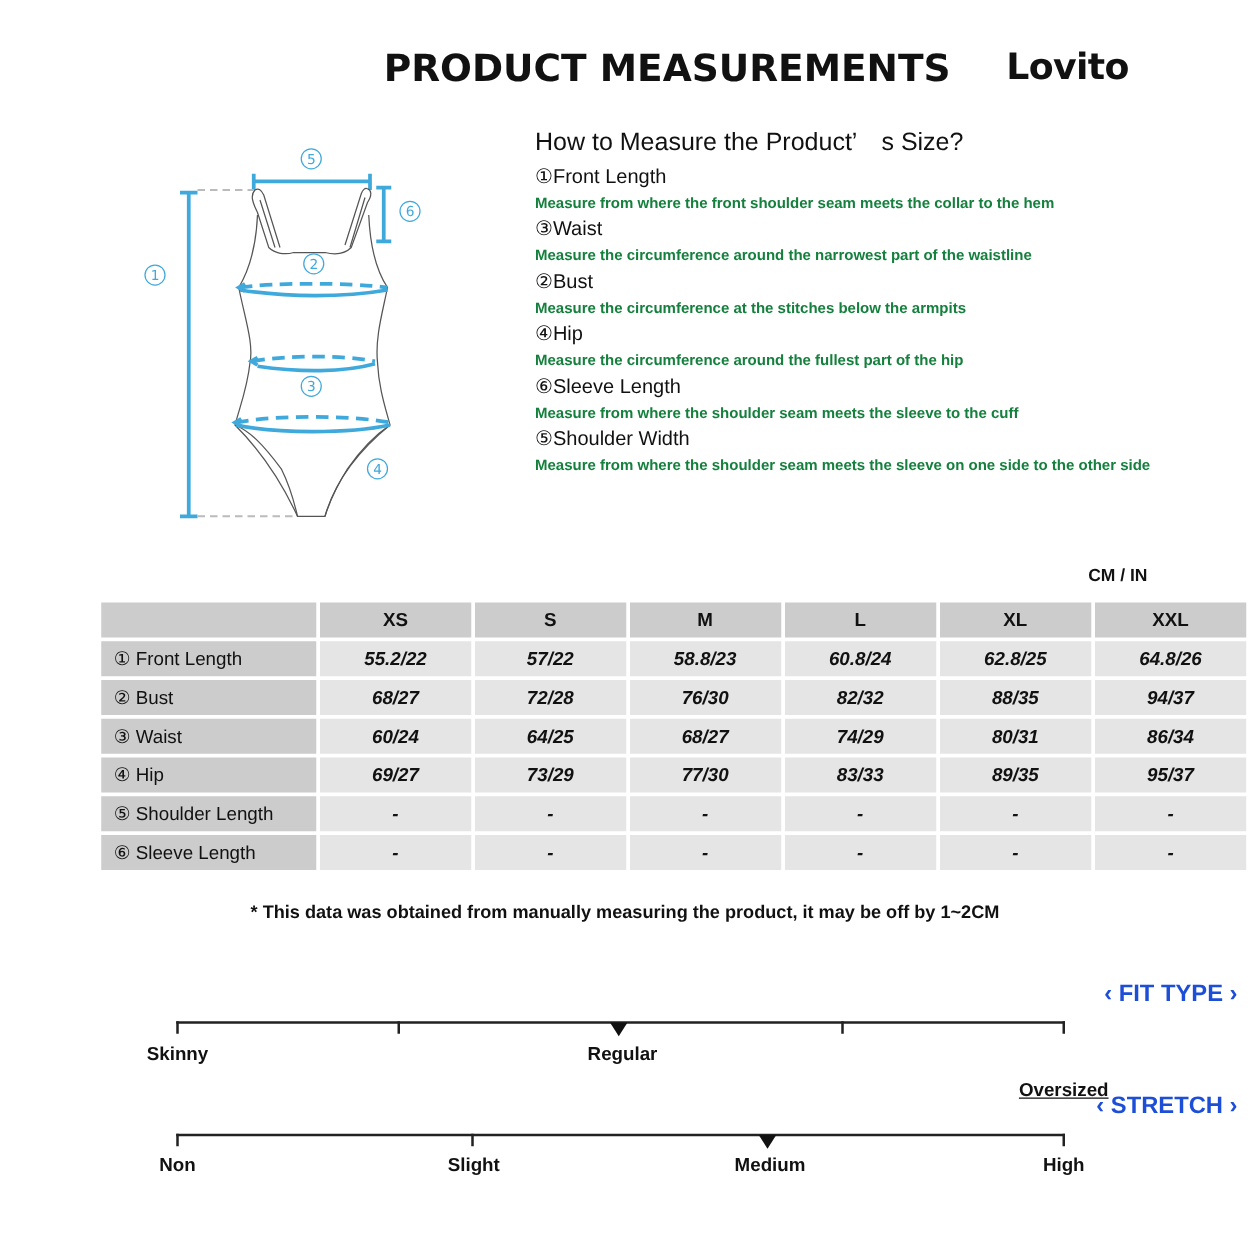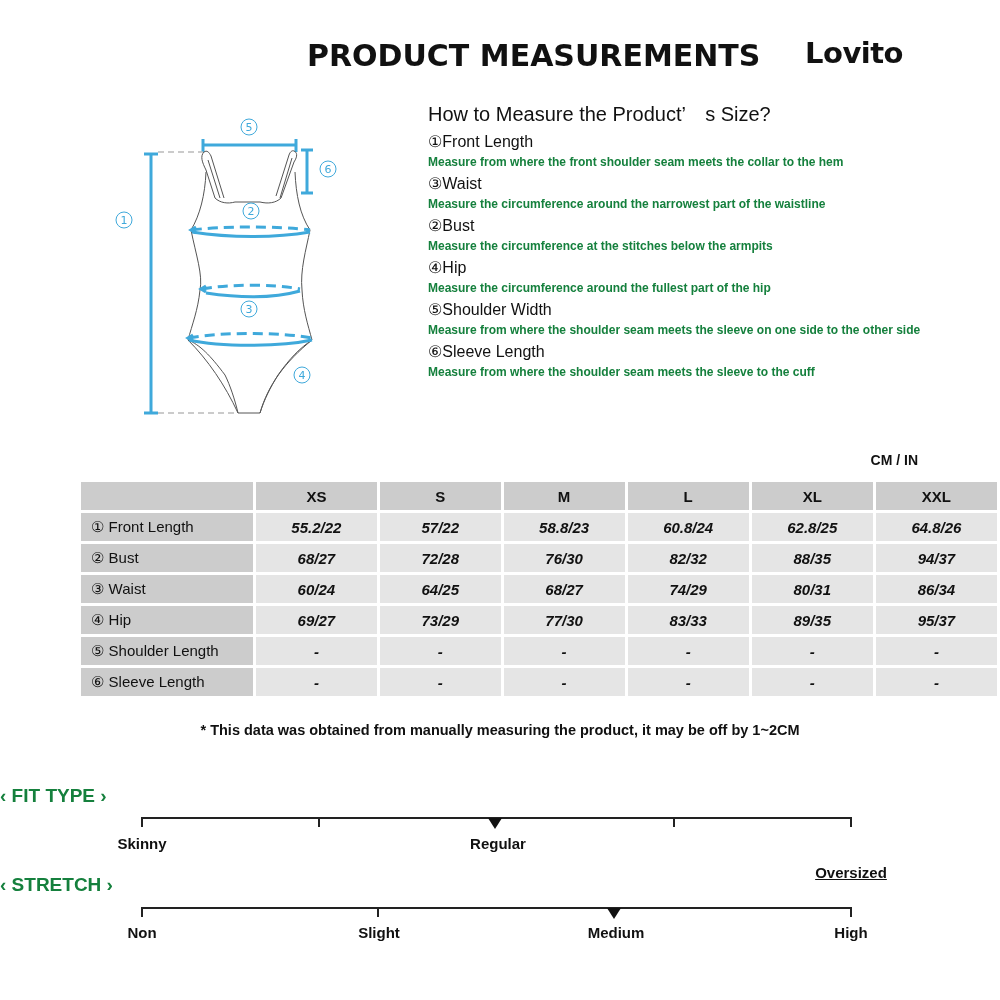--- a/index.html
+++ b/index.html
@@ -32,21 +32,21 @@
     height: 28px; font-family: "Liberation Sans", sans-serif; font-size: 15px; color: #111; text-align: center;
   }
   .size-table th { background: #cccccc; font-weight: bold; }
   .size-table td.rowhead { background: #cccccc; text-align: left; padding-left: 10px; font-weight: 500; }
   .size-table td.cell { background: #e5e5e5; font-weight: bold; font-style: italic; }
   .c0 { width: 176px; }
   .cs { width: 124px; }
 
   .note { position: absolute; left: 0; width: 1000px; text-align: center; top: 722px; font-family: "Liberation Sans", sans-serif; font-weight: bold; font-size: 14.5px; color: #111; }
 
-  .scale-title { position: absolute; left: 0; width: 990px; text-align: left; font-family: "Liberation Sans", sans-serif; font-weight: bold; font-size: 19px; color: #15803d; }
+  .scale-title { position: absolute; left: 0; width: 990px; text-align: right; font-family: "Liberation Sans", sans-serif; font-weight: bold; font-size: 19px; color: #1d4ed8; }
   .scale-line { position: absolute; height: 2px; background: #222; }
   .tick { position: absolute; width: 2px; height: 10px; background: #222; }
   .marker { position: absolute; width: 0; height: 0; border-left: 7px solid transparent; border-right: 7px solid transparent; border-top: 11px solid #111; }
   .scale-label { position: absolute; font-family: "Liberation Sans", sans-serif; font-weight: bold; font-size: 15px; color: #111; transform: translateX(-50%); white-space: nowrap; }
 </style>
 </head>
 <body>
 
 <div class="title">PRODUCT MEASUREMENTS</div>
 <div class="logo">Lovito</div>
@@ -126,26 +126,26 @@
   </div>
   <div>
     <div class="guide-item-title"><span class="num">②</span><span>Bust</span></div>
     <div class="guide-item-desc">Measure the circumference at the stitches below the armpits</div>
   </div>
   <div>
     <div class="guide-item-title"><span class="num">④</span><span>Hip</span></div>
     <div class="guide-item-desc">Measure the circumference around the fullest part of the hip</div>
   </div>
   <div>
+    <div class="guide-item-title"><span class="num">⑥</span><span>Sleeve Length</span></div>
+    <div class="guide-item-desc">Measure from where the shoulder seam meets the sleeve to the cuff</div>
+  </div>
+  <div>
     <div class="guide-item-title"><span class="num">⑤</span><span>Shoulder Width</span></div>
     <div class="guide-item-desc">Measure from where the shoulder seam meets the sleeve on one side to the other side</div>
-  </div>
-  <div>
-    <div class="guide-item-title"><span class="num">⑥</span><span>Sleeve Length</span></div>
-    <div class="guide-item-desc">Measure from where the shoulder seam meets the sleeve to the cuff</div>
   </div>
 </div>
 
 <div class="unit">CM / IN</div>
 
 <table class="size-table">
   <thead>
     <tr>
       <th class="c0"></th>
       <th class="cs">XS</th>

